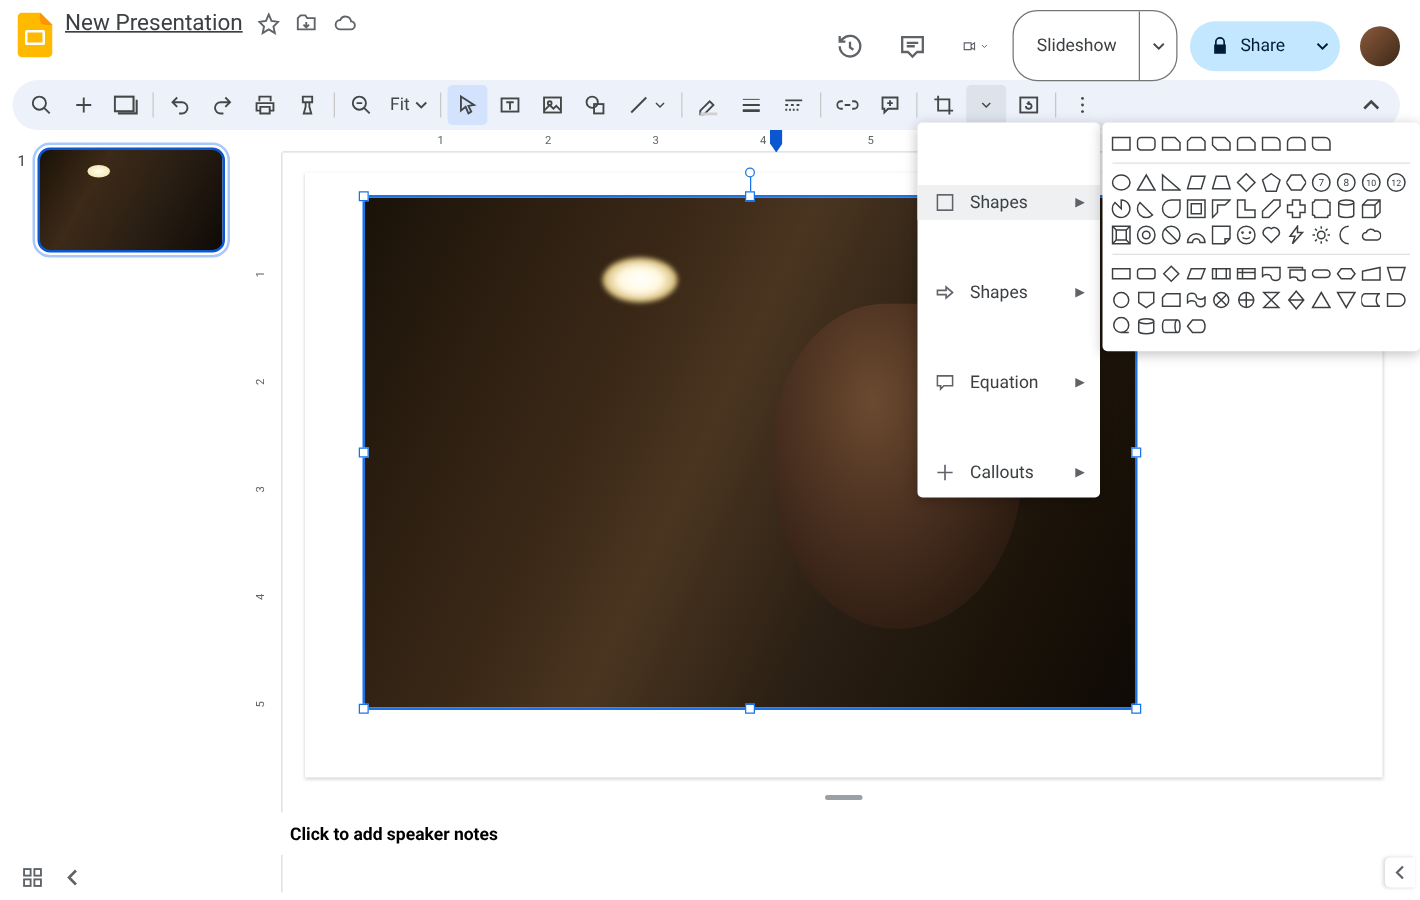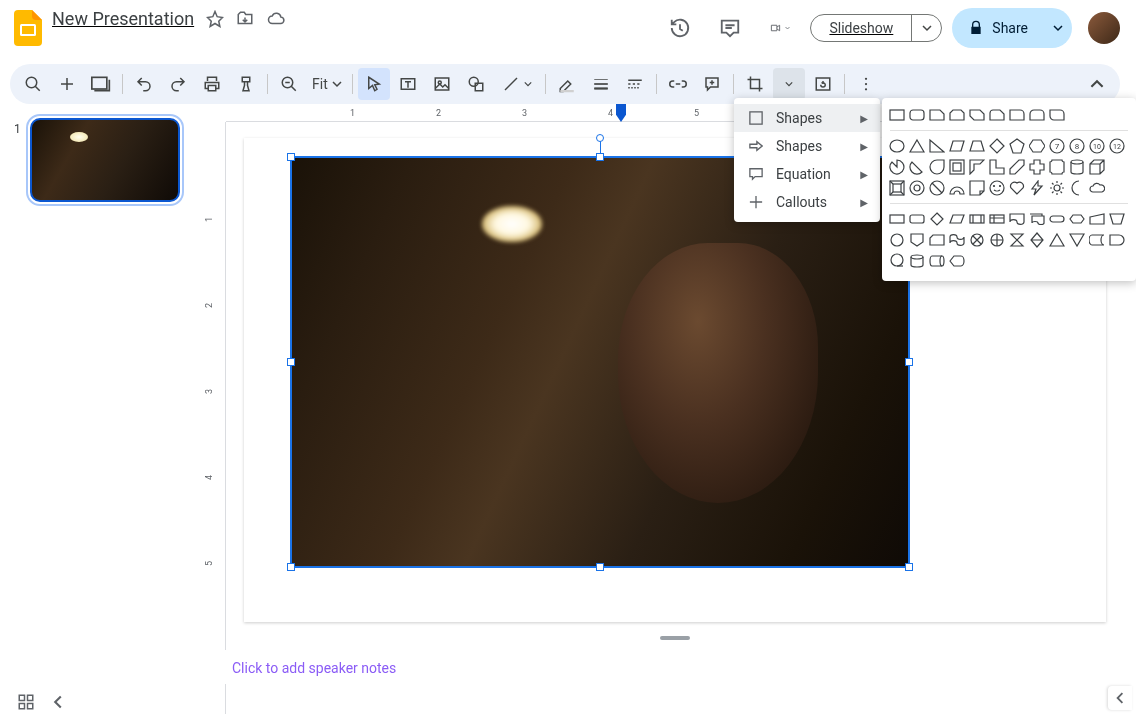--- a/index.html
+++ b/index.html
@@ -11,21 +11,21 @@
 .logo svg { width: 28px; height: 36px; }
 .title-area { flex: 1; }
 .title-row { display: flex; align-items: center; gap: 12px; text-decoration: underline; }
 .doc-title { font-size: 18px; color: #3c4043; }
 .star-icon, .move-icon, .cloud-icon { color: #5f6368; cursor: pointer; }
 .menu-row { display: flex; gap: 2px; margin-top: 2px; }
 .menu-item { padding: 4px 8px; font-size: 14px; color: #3c4043; border-radius: 4px; cursor: pointer; }
 .header-right { display: flex; align-items: center; gap: 10px; }
 .hdr-btn { width: 40px; height: 40px; display: flex; align-items: center; justify-content: center; border-radius: 50%; cursor: pointer; color: #5f6368; }
 .meet-btn { display: flex; align-items: center; gap: 4px; padding: 0 10px; }
-.slideshow-btn { display: flex; align-items: flex-end; border: 1px solid #747775; border-radius: 20px; height: 28px; overflow: hidden; text-decoration: underline; }
+.slideshow-btn { display: flex; align-items: flex-end; border: 1px solid #747775; border-radius: 20px; height: 57px; overflow: hidden; }
 .slideshow-main { padding: 0 18px; font-size: 14px; color: #3c4043; height: 100%; display: flex; align-items: center; cursor: pointer; }
 .slideshow-drop { width: 30px; height: 100%; display: flex; align-items: center; justify-content: center; border-left: 1px solid #747775; cursor: pointer; }
 .share-btn { display: flex; align-items: center; background: #c2e7ff; border-radius: 20px; height: 40px; }
 .share-main { display: flex; align-items: center; gap: 8px; padding: 0 16px; font-size: 14px; color: #001d35; cursor: pointer; }
 .share-drop { width: 28px; height: 100%; display: flex; align-items: center; justify-content: center; cursor: pointer; }
 .avatar { width: 32px; height: 32px; border-radius: 50%; background: linear-gradient(135deg,#8b5a3c,#3d2817); cursor: pointer; margin-left: 6px; }
 
 
 .toolbar { display: flex; align-items: center; background: #edf2fa; border-radius: 24px; margin: 4px 16px 0 10px; padding: 2px 6px; height: 40px; text-align: center; }
 .tool-btn { width: 32px; height: 32px; display: flex; align-items: center; justify-content: center; border-radius: 4px; cursor: pointer; color: #444746; margin: 0 1px; }
@@ -59,35 +59,35 @@
 .image-sel::after { content:""; position:absolute; top:85px; right:90px; width:200px; height:260px; background: radial-gradient(ellipse at 40% 30%,#6b4a30 0%,#4a3020 40%,#2a1a10 80%); border-radius: 45% 40% 50% 50%; }
 .sel-handle { position: absolute; width: 8px; height: 8px; background: #fff; border: 1px solid #1a73e8; }
 .sh-tl { top:-5px; left:-5px; } .sh-tm { top:-5px; left:50%; margin-left:-4px; } .sh-tr { top:-5px; right:-5px; }
 .sh-ml { top:50%; left:-5px; margin-top:-4px; } .sh-mr { top:50%; right:-5px; margin-top:-4px; }
 .sh-bl { bottom:-5px; left:-5px; } .sh-bm { bottom:-5px; left:50%; margin-left:-4px; } .sh-br { bottom:-5px; right:-5px; }
 .rotate-handle { position:absolute; top:-24px; left:50%; margin-left:-4px; width:8px; height:8px; border-radius:50%; background:#fff; border:1px solid #1a73e8; }
 .rotate-line { position:absolute; top:-18px; left:50%; width:1px; height:14px; background:#1a73e8; }
 
 
 .mask-menu { position: absolute; top: 98px; left: 734px; width: 146px; background: #fff; border-radius: 4px; box-shadow: 0 2px 10px rgba(0,0,0,0.25); padding: 6px 0; z-index: 100; }
-.mask-item { display: flex; align-items: center; padding: 6px 12px; font-size: 14px; color: #3c4043; cursor: pointer; }
+.mask-item { display: flex; align-items: center; padding: 6px 12px; font-size: 14px; color: #3c4043; cursor: pointer; margin-top: 44px; }
 .mask-item.active { background: #eef0f2; }
 .mask-item .mi-icon { width: 20px; display: flex; justify-content: center; color: #5f6368; margin-right: 10px; }
 .mask-item .mi-arrow { margin-left: auto; color: #5f6368; font-size: 10px; }
 
 
 .shapes-picker { position: absolute; top: 98px; left: 882px; width: 254px; background: #fff; border-radius: 4px; box-shadow: 0 2px 10px rgba(0,0,0,0.25); padding: 8px 6px; z-index: 101; }
 .shape-row { display: flex; gap: 2px; margin-bottom: 3px; }
 .shape-sep { height: 1px; background: #e0e0e0; margin: 6px 2px; }
 .shape-cell { width: 18px; height: 18px; display:flex; align-items:center; justify-content:center; cursor:pointer; border-radius:2px; }
 .shape-cell svg { width: 16px; height: 16px; stroke: #3c4043; stroke-width: 1.2; fill: none; }
 
 
 .notes-bar { position: absolute; bottom: 36px; left: 218px; right: 0; height: 34px; display: flex; align-items: center; padding: 0 14px; border-top: 1px solid transparent; background: #fff; }
-.notes-placeholder { color: #8b5cf6; font-size: 14px; }
+.notes-placeholder { color: #000000; font-size: 14px; font-weight: bold; }
 
 
 .bottom-strip { position: absolute; bottom: 0; left: 0; right: 0; height: 36px; display:flex; align-items:center; padding: 0 10px; }
 .bs-btn { width: 32px; height: 32px; display:flex; align-items:center; justify-content:center; color:#5f6368; cursor:pointer; border-radius:4px; }
 .explore-fab { position:absolute; bottom:10px; right:4px; width:24px; height:24px; background:#fff; box-shadow: -1px 0 3px rgba(0,0,0,0.15); border-radius: 4px 0 0 4px; display:flex; align-items:center; justify-content:center; cursor:pointer; }
 
 svg { display: block; }
 </style>
 </head>
 <body>

